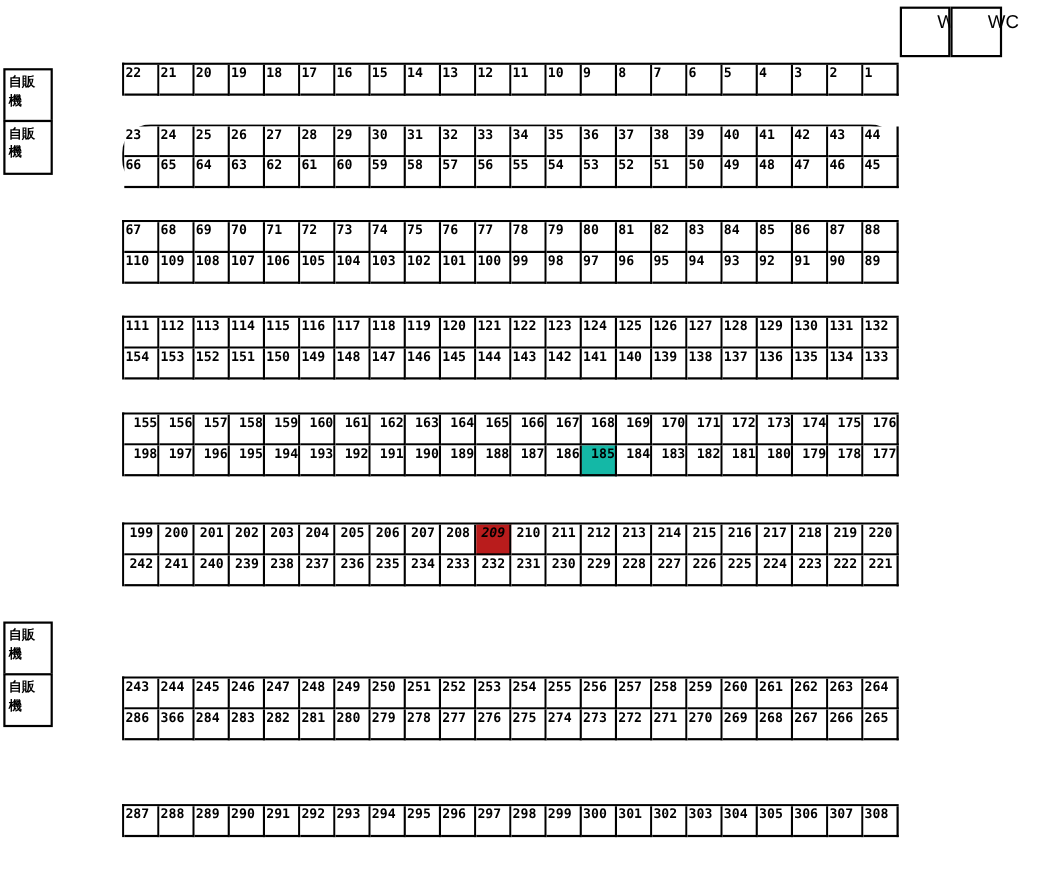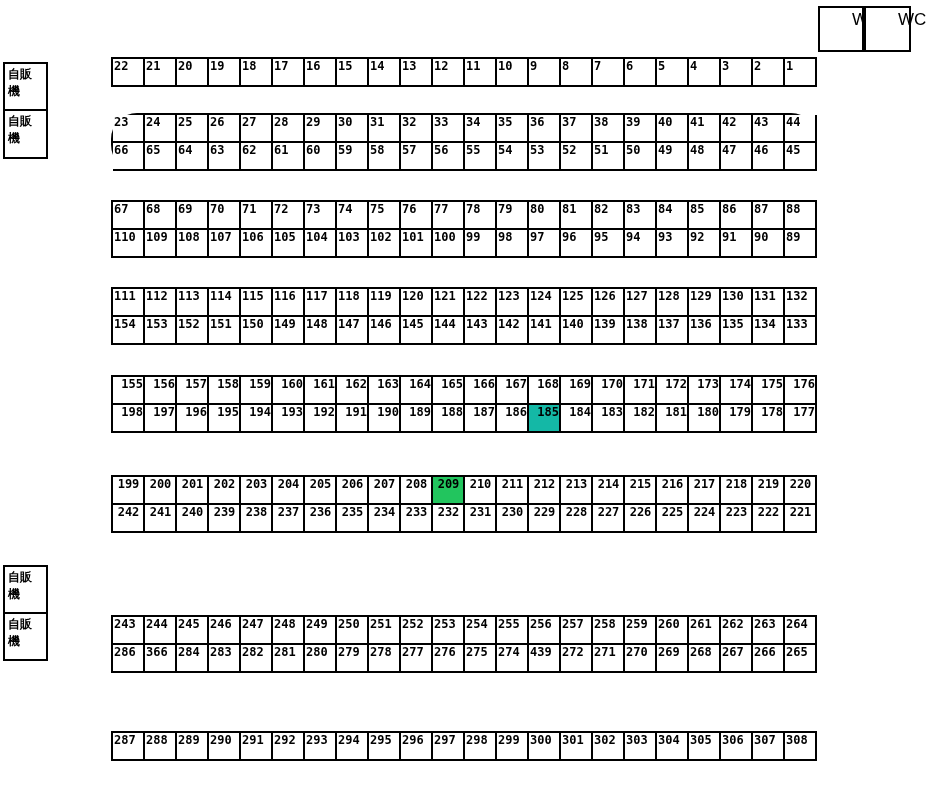--- a/index.html
+++ b/index.html
@@ -294,21 +294,21 @@
         <div class="cell">199</div>
         <div class="cell">200</div>
         <div class="cell">201</div>
         <div class="cell">202</div>
         <div class="cell">203</div>
         <div class="cell">204</div>
         <div class="cell">205</div>
         <div class="cell">206</div>
         <div class="cell">207</div>
         <div class="cell">208</div>
-        <div class="cell" style="background: #22c55e;">209</div>
+        <div class="cell" style="background: #b91c1c; font-style: italic;">209</div>
         <div class="cell">210</div>
         <div class="cell">211</div>
         <div class="cell">212</div>
         <div class="cell">213</div>
         <div class="cell">214</div>
         <div class="cell">215</div>
         <div class="cell">216</div>
         <div class="cell">217</div>
         <div class="cell">218</div>
         <div class="cell">219</div>
@@ -365,21 +365,21 @@
         <div class="cell">283</div>
         <div class="cell">282</div>
         <div class="cell">281</div>
         <div class="cell">280</div>
         <div class="cell">279</div>
         <div class="cell">278</div>
         <div class="cell">277</div>
         <div class="cell">276</div>
         <div class="cell">275</div>
         <div class="cell">274</div>
-        <div class="cell">439</div>
+        <div class="cell">273</div>
         <div class="cell">272</div>
         <div class="cell">271</div>
         <div class="cell">270</div>
         <div class="cell">269</div>
         <div class="cell">268</div>
         <div class="cell">267</div>
         <div class="cell">266</div>
         <div class="cell">265</div>
       </div>
       <div class="block">

